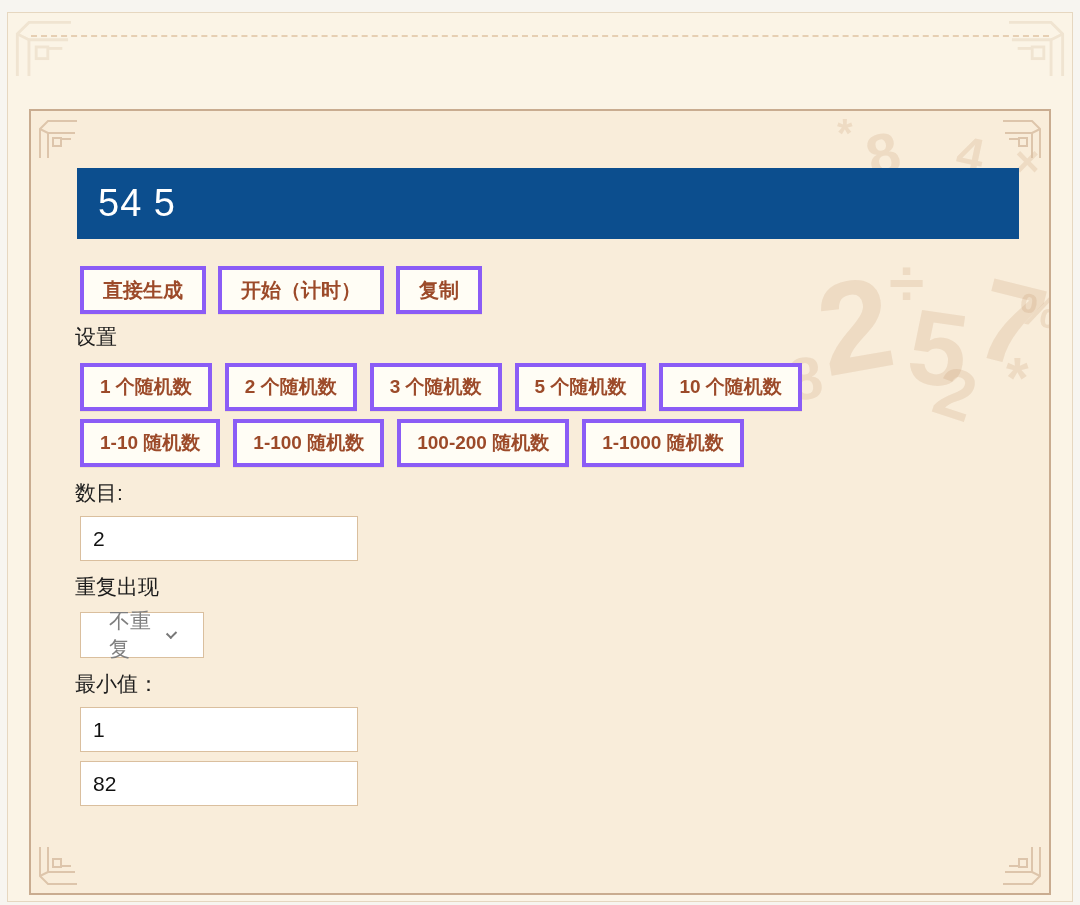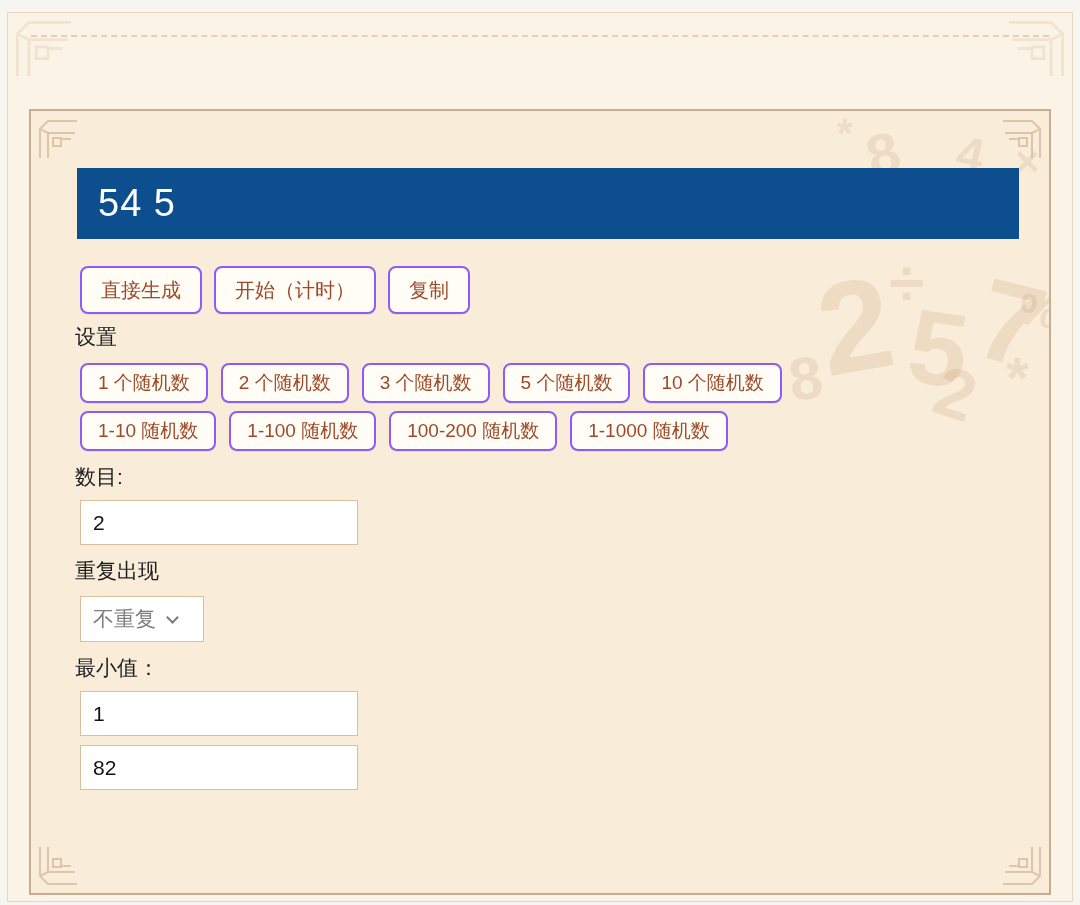--- a/index.html
+++ b/index.html
@@ -60,48 +60,48 @@
     background:#0c4e8e; border-radius:0;
     color:#ffffff; font-size:38px; line-height:71px;
     padding-left:21px; letter-spacing:1px;
     position:relative;
   }
 
   .row { display:flex; align-items:center; }
   .actions-row { margin:27px 0 0 8px; }
   button {
     font-family: inherit;
-    background:#fffdf5; border:2px solid #8b5cf6; border-radius:8px;
-    color:#9c4a29; font-weight:normal; cursor:pointer;
+    background:#fffdf5; border:4px solid #8b5cf6; border-radius:0;
+    color:#9c4a29; font-weight:bold; cursor:pointer;
     box-shadow:0 1px 0 rgba(180,150,110,.15);
   }
   .action-btn {
     height:48px; font-size:20px; padding:0 19px; margin-right:12px;
   }
   .group-label {
     margin:9px 0 0 3px; font-size:21px; color:#1c1c1c;
   }
   .preset-row { margin:12px 0 0 8px; flex-wrap:wrap; }
   .preset-row.second { margin-top:8px;align-items:center; }
   .preset-btn {
-    height:40px; font-size:19px; padding:0 16px; margin-right:13px;
+    height:48px; font-size:19px; padding:0 16px; margin-right:13px;
   }
 
   .field-label { margin:12px 0 0 3px; font-size:21px; color:#1c1c1c; }
   .text-input {
     display:block; margin:9px 0 0 8px;
     width:278px; height:45px;
     background:#ffffff; border:1px solid #dabf9e;
     font-family:inherit; font-size:21px; color:#111;
     padding:0 12px;
   }
   .select-box {
     margin:11px 0 0 8px; width:124px; height:46px;
     background:#ffffff; border:1px solid #dabf9e;
-    display:flex; align-items:center; padding:0 12px;
+    display:flex; align-items:center; padding:0 28px;
     font-size:21px; color:#7f7f7f; cursor:pointer;
   }
   .chevron {
     width:9px; height:9px; margin-left:12px; margin-top:-4px;
     border-right:2px solid #787878; border-bottom:2px solid #787878;
     transform:rotate(45deg);
   }
 </style>
 </head>
 <body>

